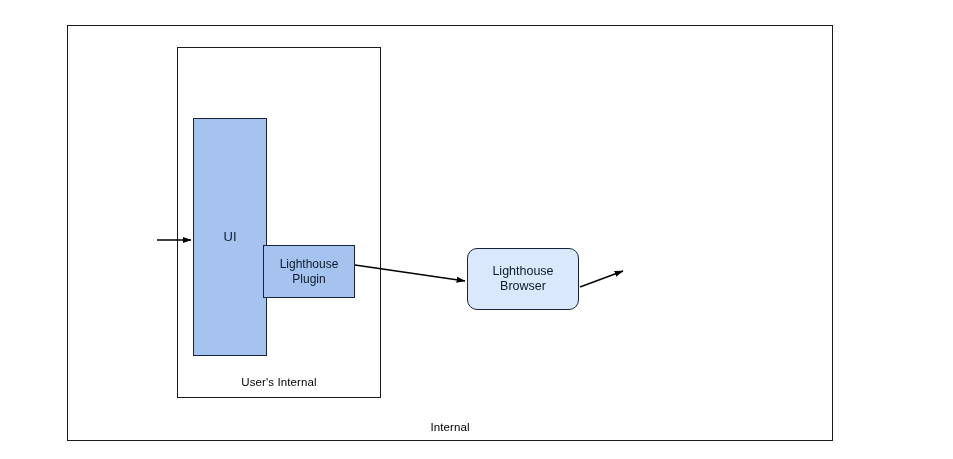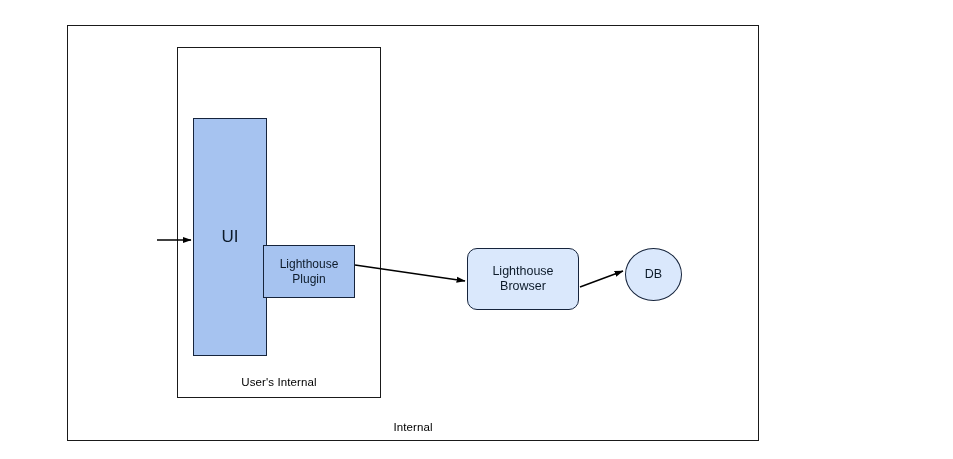--- a/index.html
+++ b/index.html
@@ -20,21 +20,21 @@
 
   
   .boundary {
     position: absolute;
     background: transparent;
     box-sizing: border-box;
   }
   #internal-boundary {
     left: 67px;
     top: 25px;
-    width: 692px;
+    width: 766px;
     height: 416px;
     border: 1.6px solid #1a1a1a;
   }
   #browser-boundary {
     left: 177px;
     top: 47px;
     width: 204px;
     height: 351px;
     border: 1.6px solid #1a1a1a;
   }
@@ -62,21 +62,21 @@
     line-height: 1.22;
   }
 
   #ui-node {
     left: 193px;
     top: 118px;
     width: 74px;
     height: 238px;
     background: #a6c3f0;
     border: 1.4px solid #16243c;
-    font-size: 17px;
+    font-size: 13px;
   }
 
   #plugin-node {
     left: 263px;
     top: 245px;
     width: 92px;
     height: 53px;
     background: #a6c3f0;
     border: 1.4px solid #16243c;
     font-size: 12px;
@@ -157,23 +157,20 @@
     </span>
   </div>
 
   <div class="node" id="backend-node">
     <span>
       <span>Lighthouse</span><br>
       <span>Browser</span>
     </span>
   </div>
 
-  <div class="node" id="db-node">
-    <span>DB</span>
-  </div>
 
 
   <svg id="connectors">
     <defs>
       <marker id="arrowhead" markerWidth="9" markerHeight="7" refX="8.4" refY="3.5" orient="auto" markerUnits="userSpaceOnUse">
         <polygon points="0 0.4, 9 3.5, 0 6.6" fill="#000000"></polygon>
       </marker>
     </defs>
 
     <line x1="157" y1="240" x2="191" y2="240" stroke="#000000" stroke-width="1.5" marker-end="url(#arrowhead)"></line>

